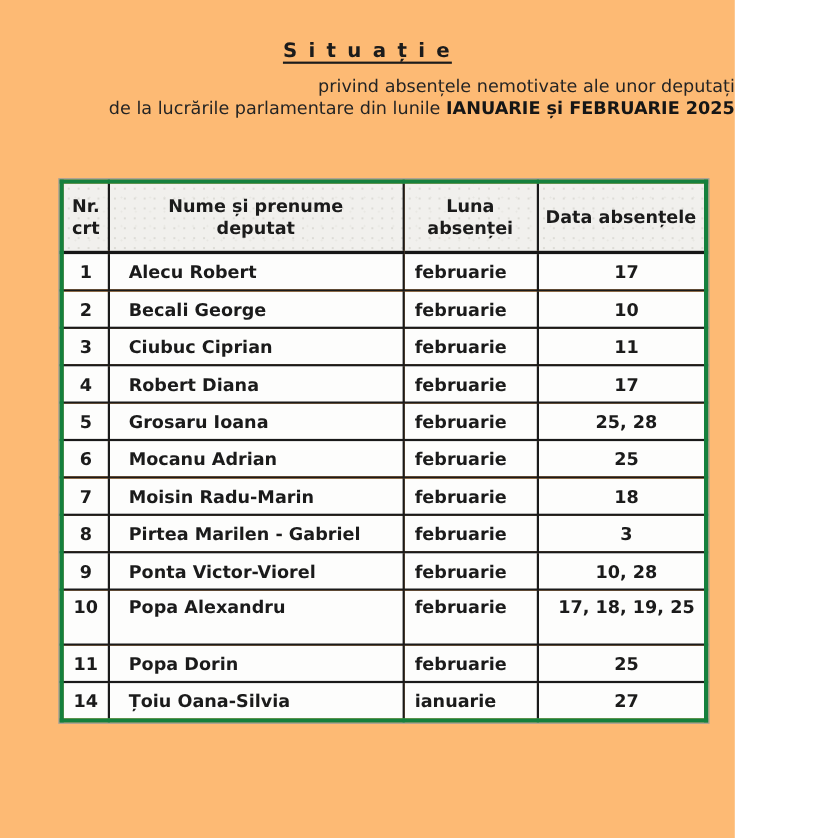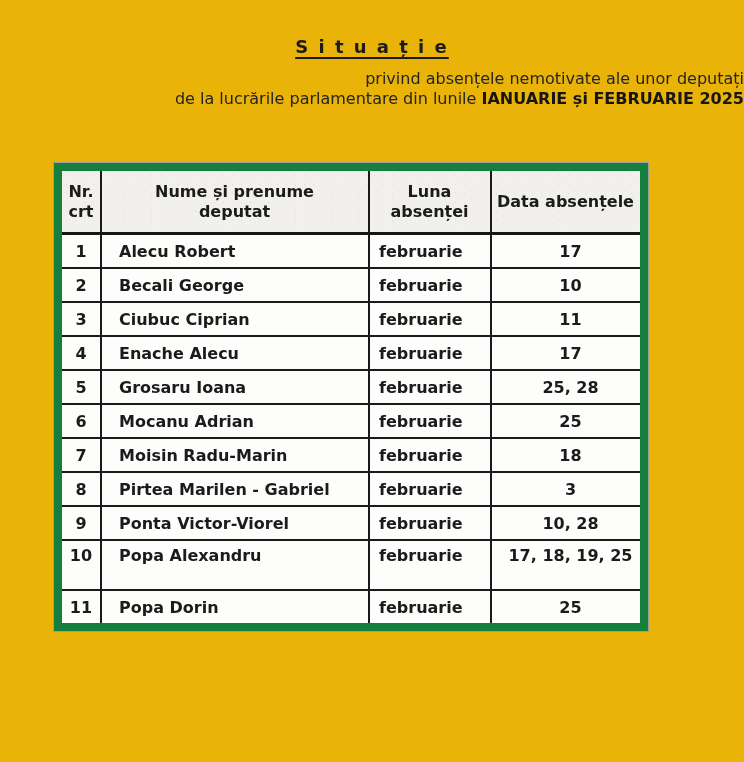--- a/index.html
+++ b/index.html
@@ -8,23 +8,23 @@
     background: #ffffff;
   }
   body {
     width: 744px;
     height: 762px;
     font-family: "DejaVu Sans", sans-serif;
     color: #1c1c1c;
     overflow: hidden;
   }
   .page {
-    width: 744px;
+    width: 668px;
     height: 762px;
-    background: #eab308;
+    background: #fdba74;
     position: relative;
   }
   .title {
     margin: 0;
     padding-top: 36px;
     text-align: center;
     font-size: 18px;
     font-weight: bold;
     letter-spacing: 2px;
     color: #1b1b1b;
@@ -44,21 +44,21 @@
   .subtitle .bold-months {
     font-weight: bold;
     color: #161616;
   }
   table.absences {
     border-collapse: collapse;
     table-layout: fixed;
     width: 586px;
     margin: 54px 0 0 54px;
     outline: 1px solid #9d9d9a;
-    border: 8px solid #15803d;
+    border: 4px solid #15803d;
   }
   table.absences th,
   table.absences td {
     border: 2px solid #1a1a1a;
     font-weight: bold;
     font-size: 16px;
     color: #1b1b1b;
     overflow: hidden;
   }
   table.absences thead th {
@@ -138,21 +138,21 @@
           <td class="c-dates">10</td>
         </tr>
         <tr>
           <td class="c-nr">3</td>
           <td class="c-name">Ciubuc Ciprian</td>
           <td class="c-month">februarie</td>
           <td class="c-dates">11</td>
         </tr>
         <tr>
           <td class="c-nr">4</td>
-          <td class="c-name">Enache Alecu</td>
+          <td class="c-name">Robert Diana</td>
           <td class="c-month">februarie</td>
           <td class="c-dates">17</td>
         </tr>
         <tr>
           <td class="c-nr">5</td>
           <td class="c-name">Grosaru Ioana</td>
           <td class="c-month">februarie</td>
           <td class="c-dates">25, 28</td>
         </tr>
         <tr>
@@ -184,16 +184,22 @@
           <td class="c-name">Popa Alexandru</td>
           <td class="c-month">februarie</td>
           <td class="c-dates">17, 18, 19, 25</td>
         </tr>
         <tr>
           <td class="c-nr">11</td>
           <td class="c-name">Popa Dorin</td>
           <td class="c-month">februarie</td>
           <td class="c-dates">25</td>
         </tr>
+        <tr>
+          <td class="c-nr">14</td>
+          <td class="c-name">Țoiu Oana-Silvia</td>
+          <td class="c-month">ianuarie</td>
+          <td class="c-dates">27</td>
+        </tr>
       </tbody>
   </table>
 
 </div>
 
 </body></html>

